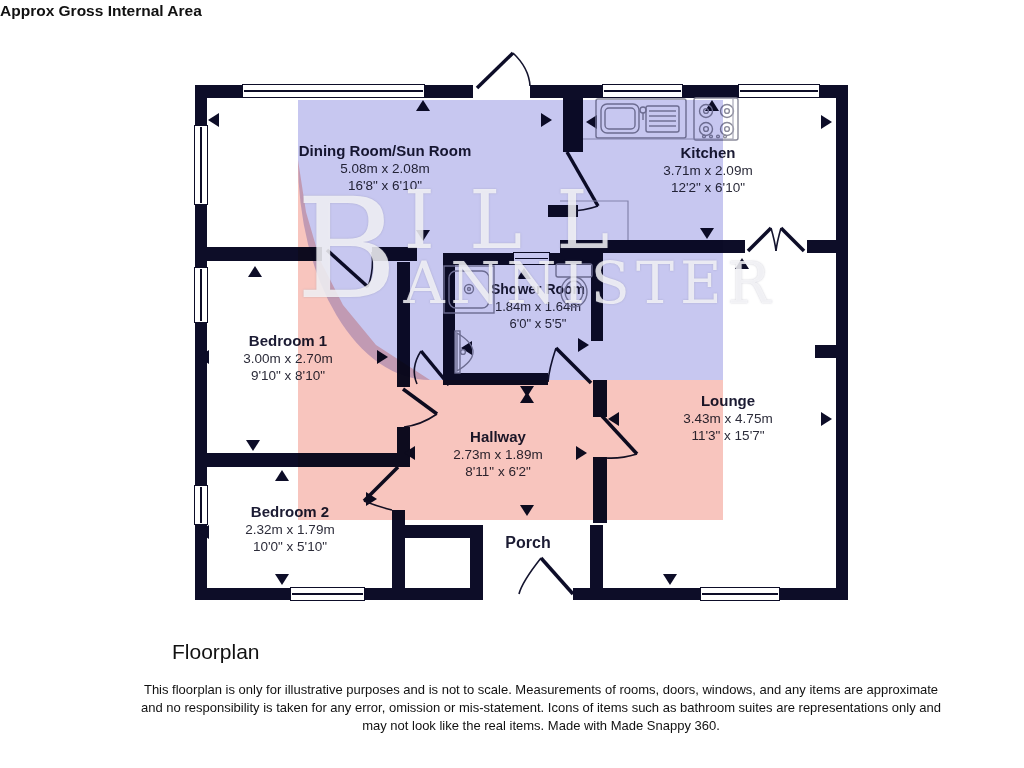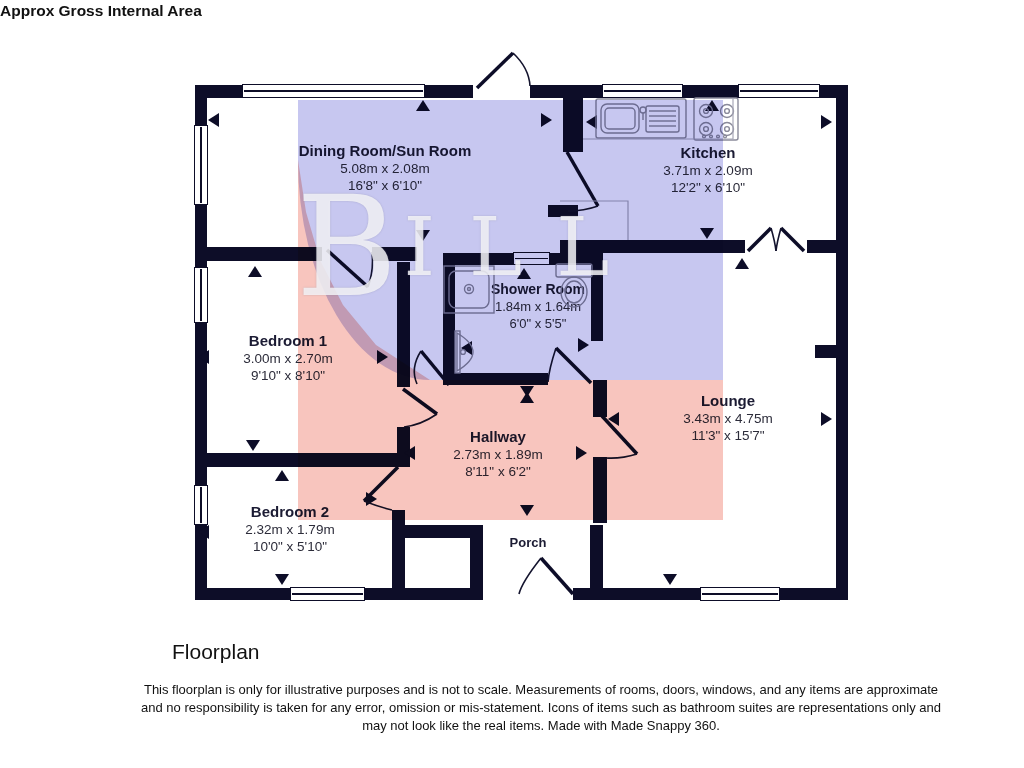--- a/index.html
+++ b/index.html
@@ -204,21 +204,21 @@
   <span class="rname">Hallway</span>
   <span class="rdim">2.73m x 1.89m</span>
   <span class="rdim">8'11" x 6'2"</span>
 </div>
 <div class="room" style="left:200px;top:503px;width:180px">
   <span class="rname">Bedroom 2</span>
   <span class="rdim">2.32m x 1.79m</span>
   <span class="rdim">10'0" x 5'10"</span>
 </div>
 <div class="room" style="left:488px;top:534px;width:80px">
-  <span class="rname" style="font-size:13px">Porch</span>
+  <span class="rname" style="font-size:16px">Porch</span>
 </div>
 
 <div class="arr up" style="left:416px;top:100px"></div>
 <div class="arr down" style="left:416px;top:230px"></div>
 <div class="arr left" style="left:208px;top:113px"></div>
 <div class="arr right" style="left:541px;top:113px"></div>
 <div class="arr up" style="left:705px;top:100px"></div>
 <div class="arr down" style="left:700px;top:228px"></div>
 <div class="arr left" style="left:586px;top:115px"></div>
 <div class="arr right" style="left:821px;top:115px"></div>
@@ -243,20 +243,21 @@
 <div class="arr left" style="left:608px;top:412px"></div>
 <div class="arr right" style="left:821px;top:412px"></div>
 
 <div class="ov pink"></div>
 <div class="ov blue"></div>
 
 <div class="watermark">
   <span class="wm-b">B</span>
   <span class="wm-col">
     <span class="wm-top">ILL</span>
+    <span class="wm-bottom">ANNISTER</span>
   </span>
 </div>
 
 <div class="abs caption">Floorplan</div>
 <div class="abs disclaimer">
   <span>This floorplan is only for illustrative purposes and is not to scale. Measurements of rooms, doors, windows, and any items are approximate</span>
   <span>and no responsibility is taken for any error, omission or mis-statement. Icons of items such as bathroom suites are representations only and</span>
   <span>may not look like the real items. Made with Made Snappy 360.</span>
 </div>
 

